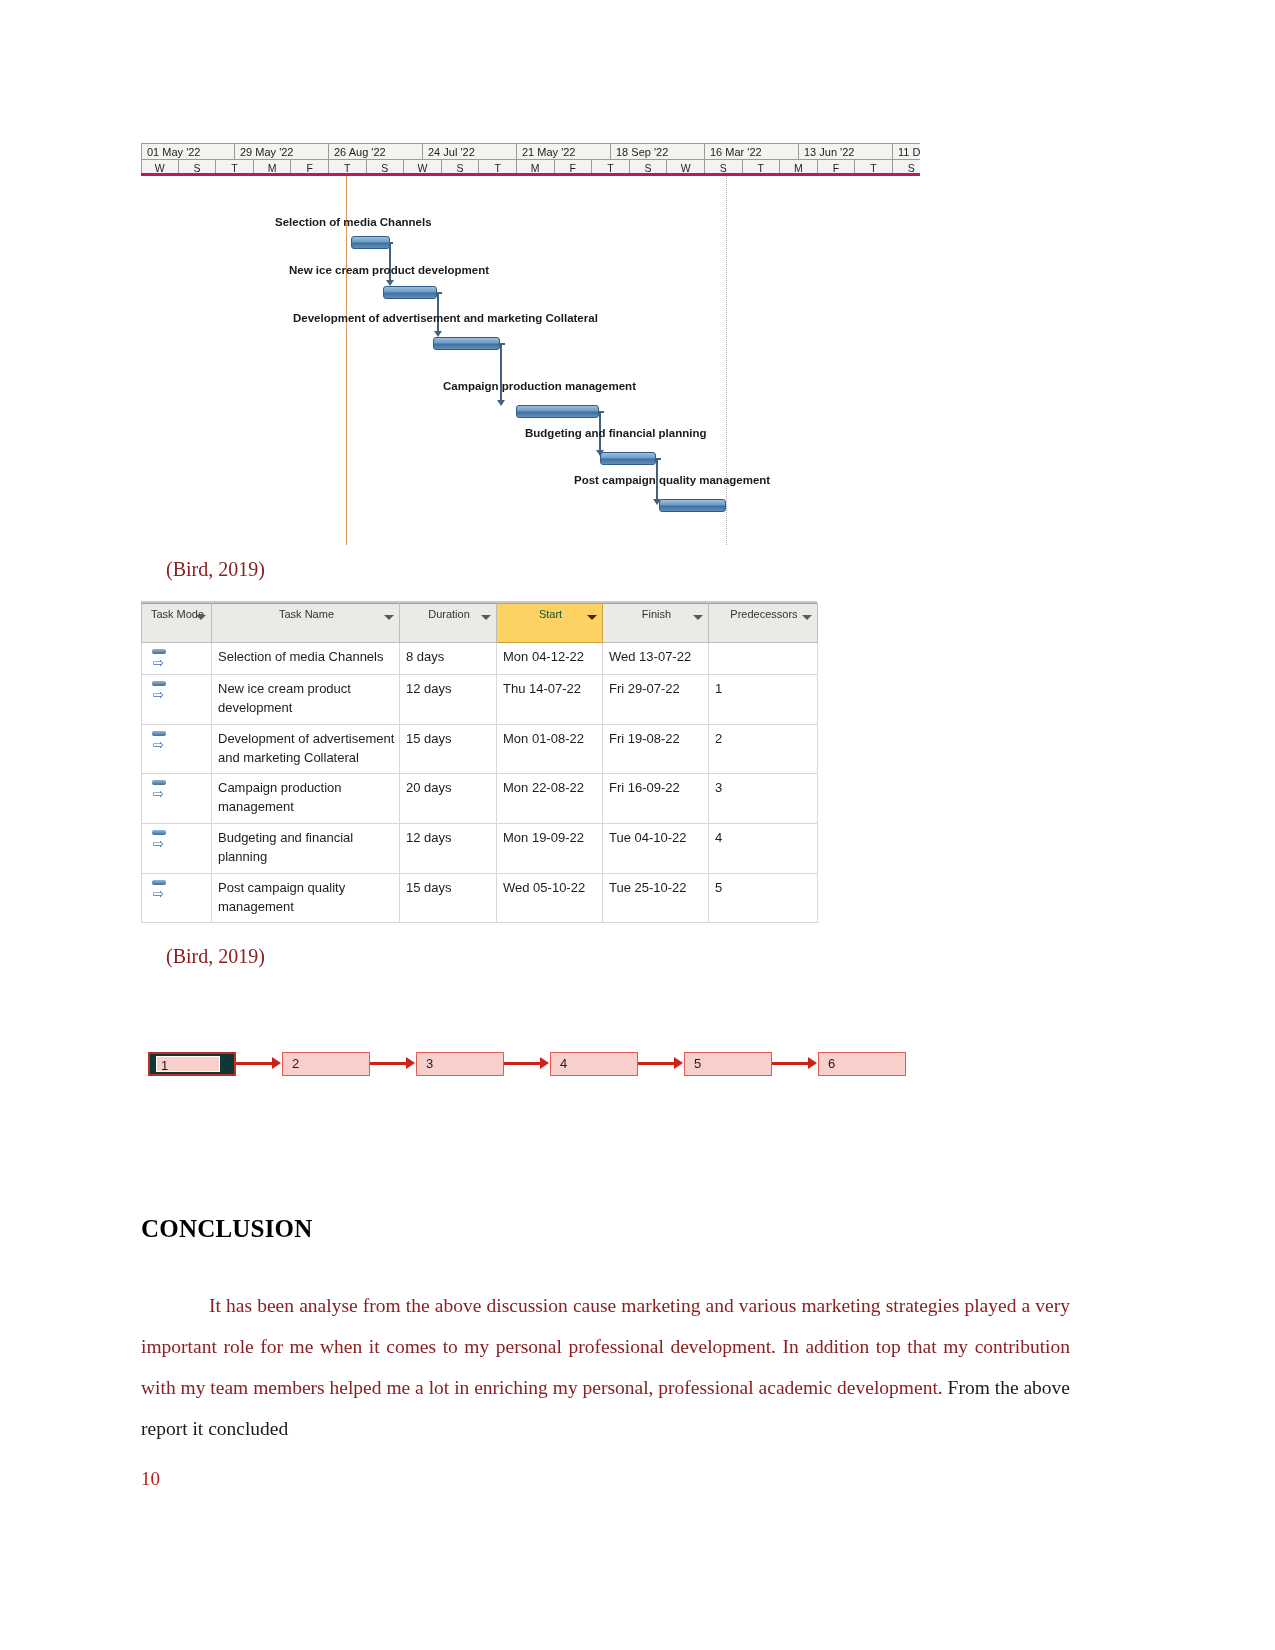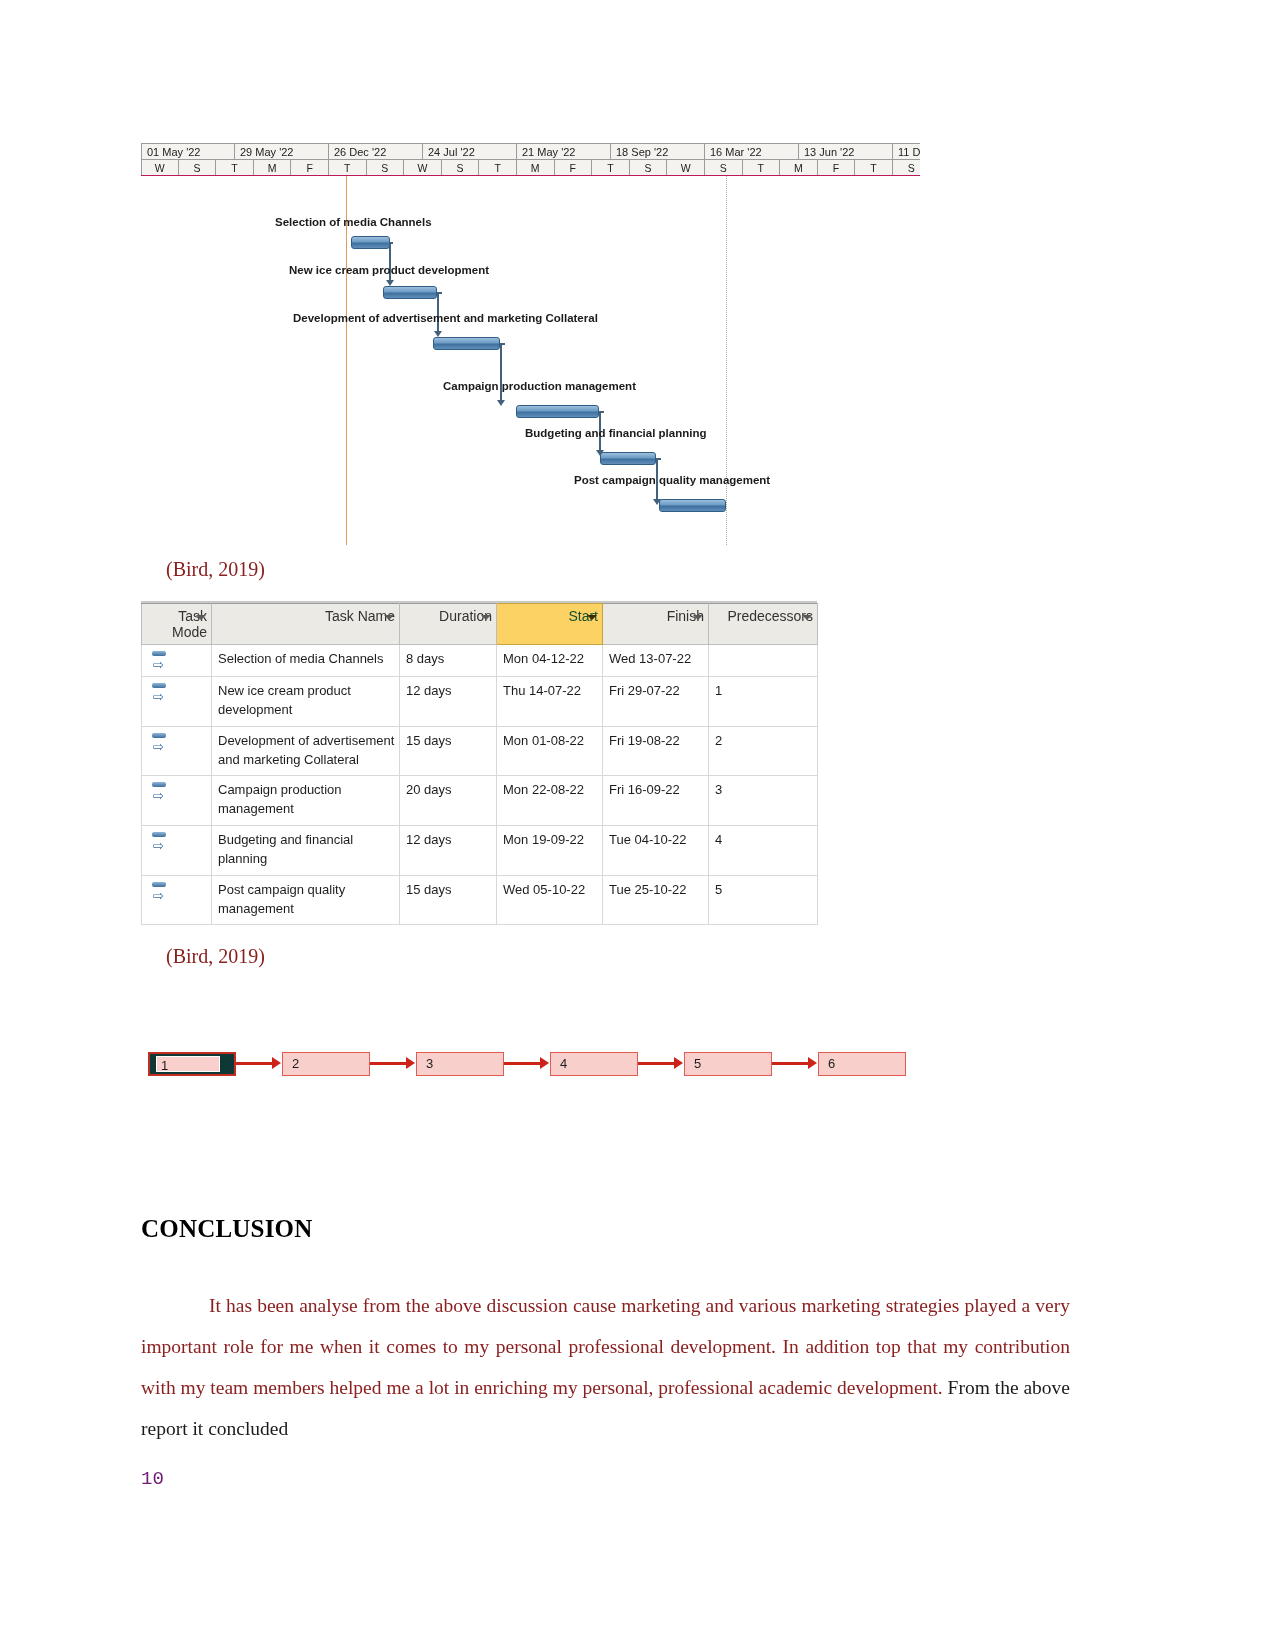--- a/index.html
+++ b/index.html
@@ -12,21 +12,21 @@
   }
   .page{position:absolute;inset:0;}
 
   
   #gantt-figure{
     position:absolute;left:141px;top:143px;width:779px;height:402px;
   }
   .tl-header{
     position:absolute;left:0;top:0;width:779px;height:33px;
     border-top:1px solid #9b9b9b;
-    border-bottom:1px solid #be185d;
+    border-bottom:3px solid #be185d;
     background:#f4f3ef;
     box-sizing:border-box;
     overflow:hidden;
     font-family:"Liberation Sans", sans-serif;
   }
   .tl-row{display:flex;height:16px;box-sizing:border-box;}
   .tl-row.top{border-bottom:1px solid #9b9b9b;}
   .tl-cell{
     box-sizing:border-box;
     border-right:1px solid #9b9b9b;
@@ -85,22 +85,22 @@
     font-family:"Liberation Sans", sans-serif;
     background:#fff;
     border-top:2px solid #c9c9c9;
     box-sizing:border-box;
   }
   #task-table table{border-collapse:collapse;width:676px;table-layout:fixed;}
   #task-table th{
     background:#eceae4;
     border:1px solid #bdbdbd;
     border-top:1px solid #9c9c9c;
-    font-size:14px;font-weight:normal;color:#333;
-    text-align:right;
+    font-size:11px;font-weight:normal;color:#333;
+    text-align:center;
     vertical-align:top;
     padding:4px 4px 4px 6px;
     height:30px;
     position:relative;
   }
   #task-table th.sel{background:#fdd264;border-color:#c8a33a;color:#14532d;}
   #task-table td{
     border:1px solid #d8d8d8;
     font-size:13px;color:#1d1d1d;
     vertical-align:top;
@@ -176,36 +176,36 @@
     font-family:"Liberation Serif", serif;
     font-size:19.5px;line-height:41px;
     color:#8b2020;
     text-align:justify;
     text-indent:68px;
   }
   #conclusion-body .black{color:#1a1a1a;}
 
   #page-number{
     position:absolute;left:141px;top:1468px;
-    font-family:Liberation Mono, monospace;
-    font-size:19px;color:#701a75;
+    font-family:Liberation Serif, serif;
+    font-size:19px;color:#b91c1c;
   }
 </style>
 </head>
 <body>
 
 <div class="page">
 
   <div id="gantt-figure">
 
     <div class="tl-header">
       <div class="tl-row top">
         <div class="tl-cell month">01 May '22</div>
         <div class="tl-cell month">29 May '22</div>
-        <div class="tl-cell month">26 Dec '22</div>
+        <div class="tl-cell month">26 Aug '22</div>
         <div class="tl-cell month">24 Jul '22</div>
         <div class="tl-cell month">21 May '22</div>
         <div class="tl-cell month">18 Sep '22</div>
         <div class="tl-cell month">16 Mar '22</div>
         <div class="tl-cell month">13 Jun '22</div>
         <div class="tl-cell month">11 De</div>
       </div>
       <div class="tl-row">
         <div class="tl-cell day">W</div>
         <div class="tl-cell day">S</div>

